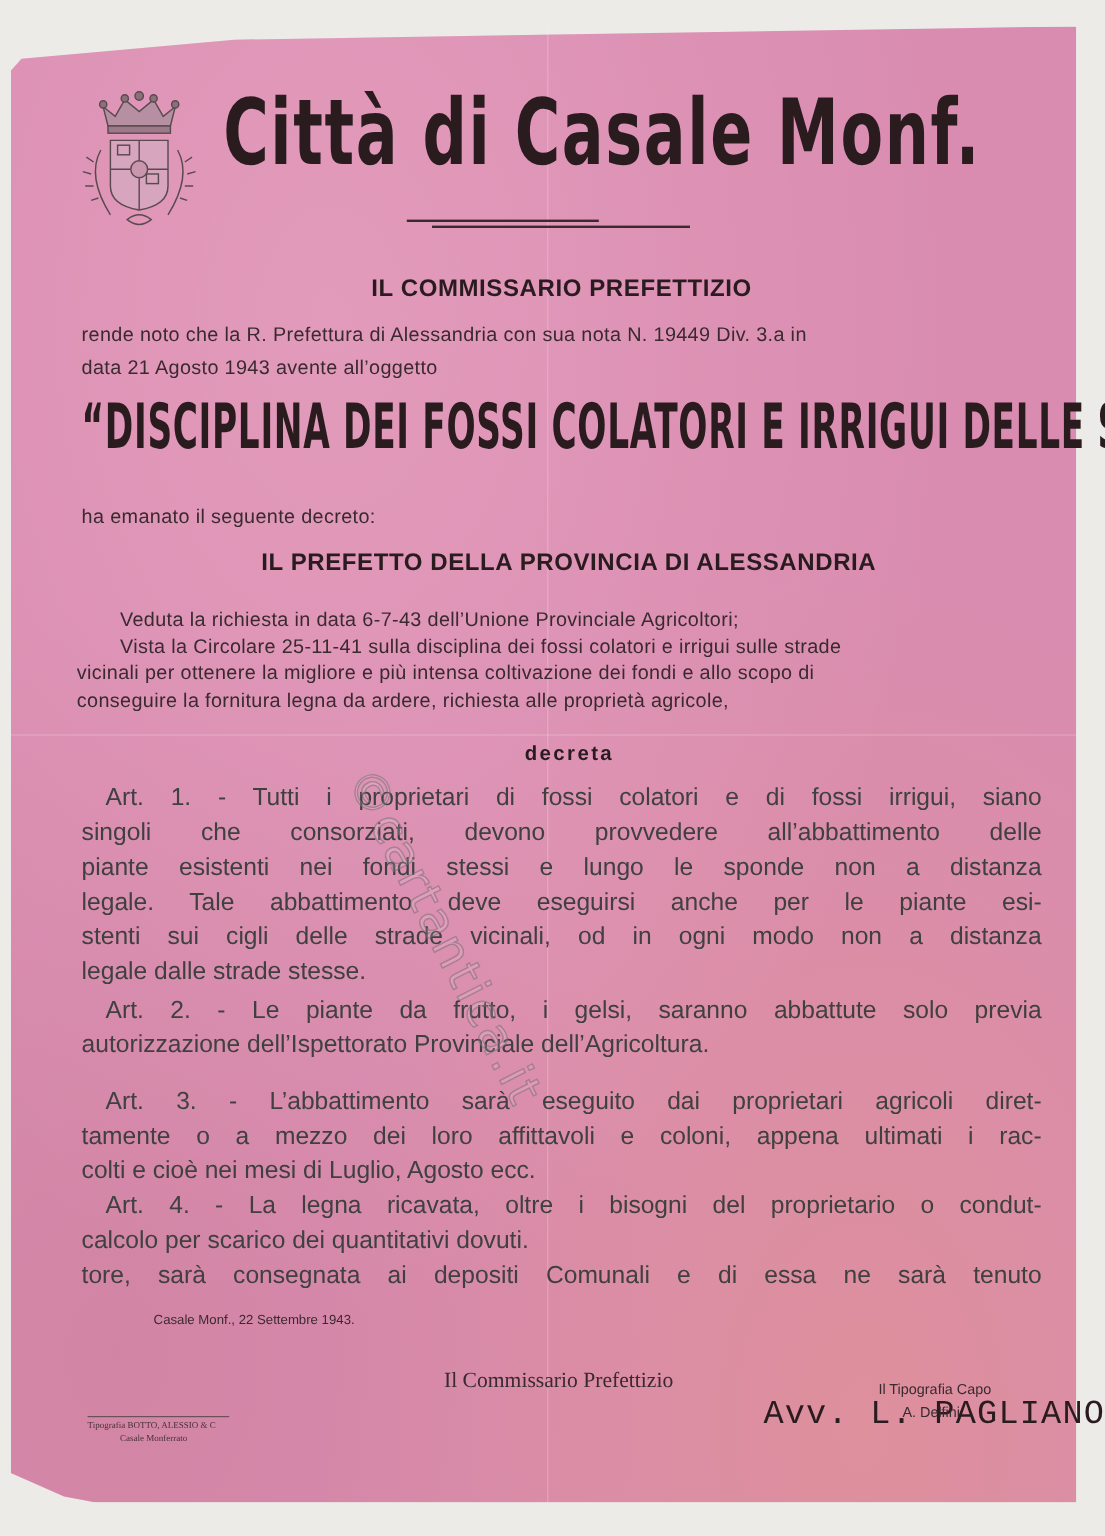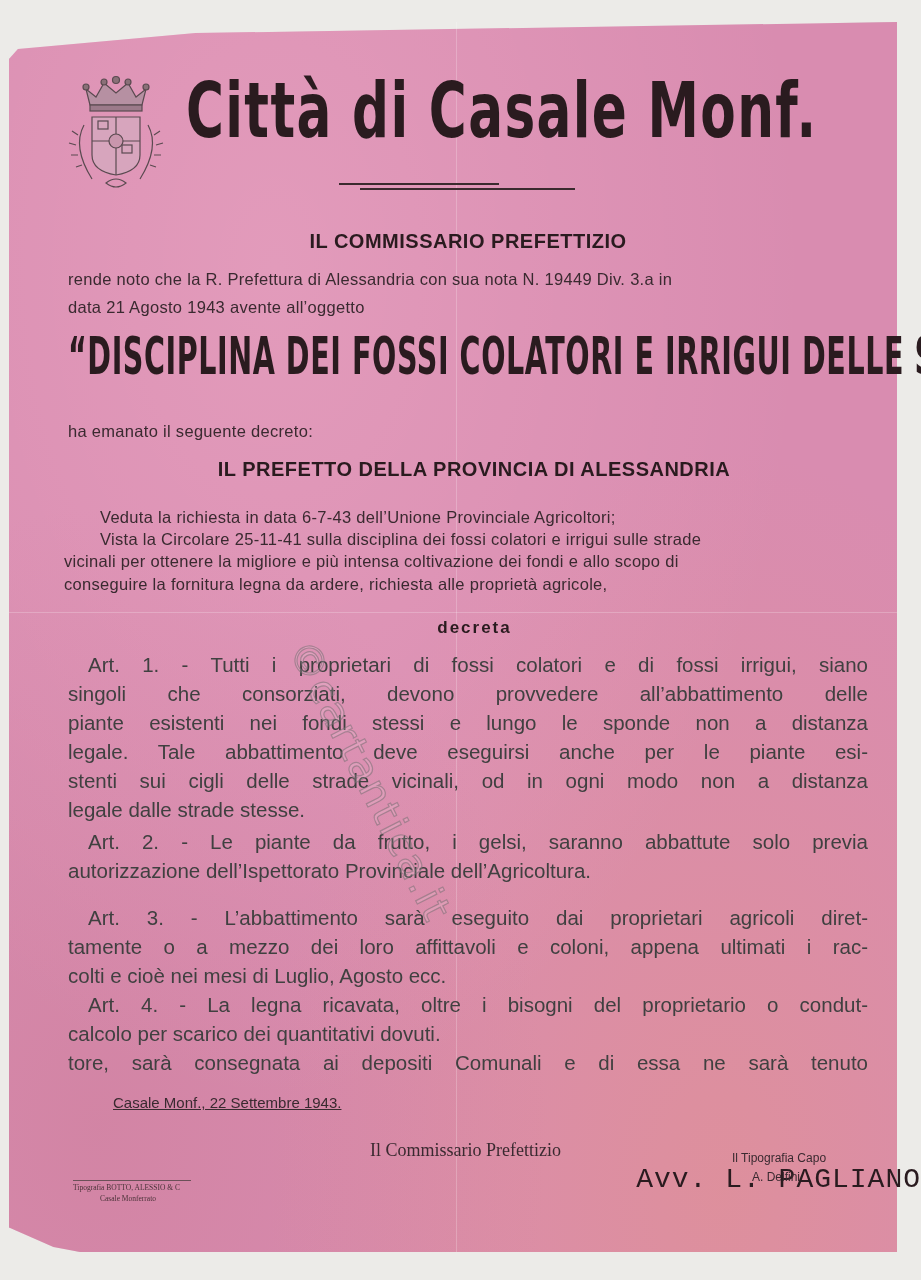--- a/index.html
+++ b/index.html
@@ -52,21 +52,21 @@
   }
   .decreta {
     position:absolute; left:0; right:0; top:618px; text-align:center;
     font-weight:bold; font-size:17px; letter-spacing:2px; color:#2a1b1f; padding-left:28px;
   }
   .art { position:absolute; left:68px; width:800px; font-size:20.5px; line-height:29px; color:#404040; text-align:justify; }
   .art .line { display:block; white-space:nowrap; text-align-last:justify; }
   .art .line.last { text-align-last:left; }
   .art .line.indent { padding-left:20px; }
 
-  .dateline { position:absolute; left:113px; top:1094px; font-size:15px; color:#3a2a30;text-decoration:underline; }
+  .dateline { position:absolute; left:128px; top:1094px; font-size:11px; color:#3a2a30; }
   .sig-title { position:absolute; left:0; right:0; top:1140px; text-align:center; font-family:"Liberation Serif", serif; font-size:18px; color:#3a2a30; padding-left:10px; }
   .sig-name { position:absolute; left:0; right:0; top:1164px; text-align:right; font-family:Liberation Mono, monospace; font-size:28px; letter-spacing:1px; color:#2a1b1f; padding-left:10px; }
   .segr-title { position:absolute; left:732px; top:1151px; font-size:12px; color:#3a2a30; }
   .segr-name { position:absolute; left:752px; top:1170px; font-size:12px; color:#3a2a30; }
   .printer-rule { position:absolute; left:73px; top:1180px; width:118px; height:1px; background:#6b5058; }
   .printer-1 { position:absolute; left:73px; top:1183px; font-family:"Liberation Serif", serif; font-size:7.5px; color:#4a3238; white-space:nowrap; }
   .printer-2 { position:absolute; left:100px; top:1194px; font-family:"Liberation Serif", serif; font-size:7.5px; color:#4a3238; white-space:nowrap;text-align:right; }
 
   .watermark {
     position:absolute; left:300px; top:620px; white-space:nowrap;

